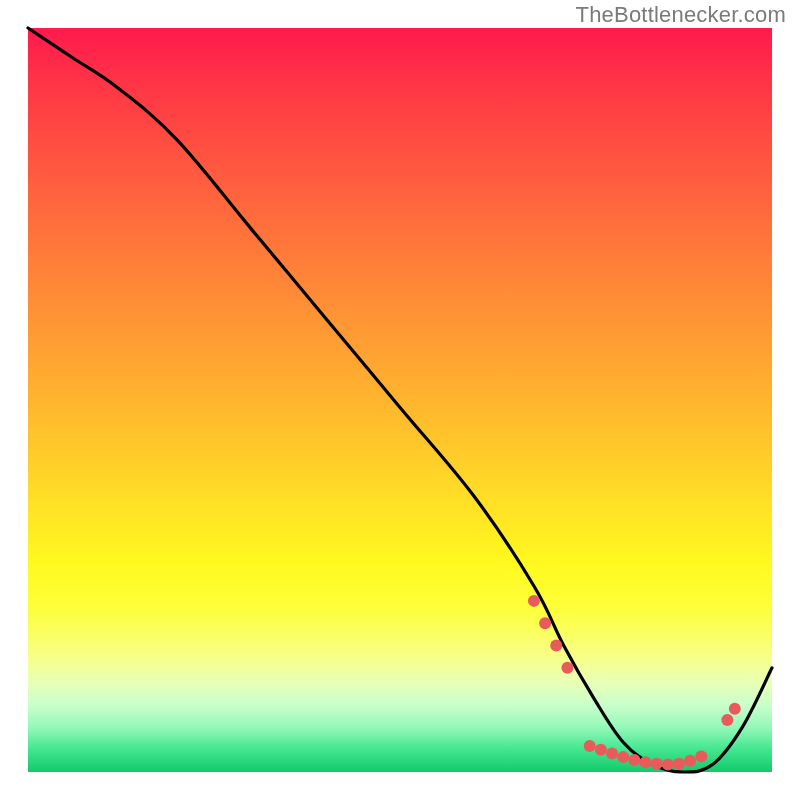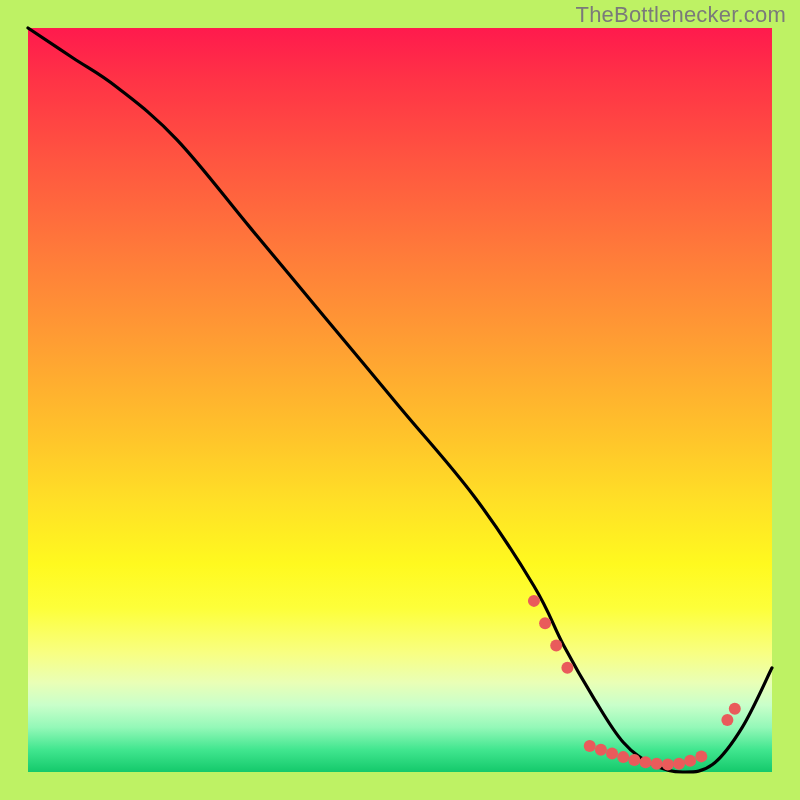--- a/index.html
+++ b/index.html
@@ -8,21 +8,21 @@
     width: 800px;
     height: 800px;
     background: #000;
     overflow: hidden;
     font-family: Arial, Helvetica, sans-serif;
   }
   .outer {
     position: relative;
     width: 800px;
     height: 800px;
-    background: #bef264;
+    background: #ffffff;
   }
   .attribution {
     position: absolute;
     top: 2px;
     right: 14px;
     color: #7a7a7a;
     font-size: 22px;
     letter-spacing: 0.2px;
     font-weight: 400;
   }

